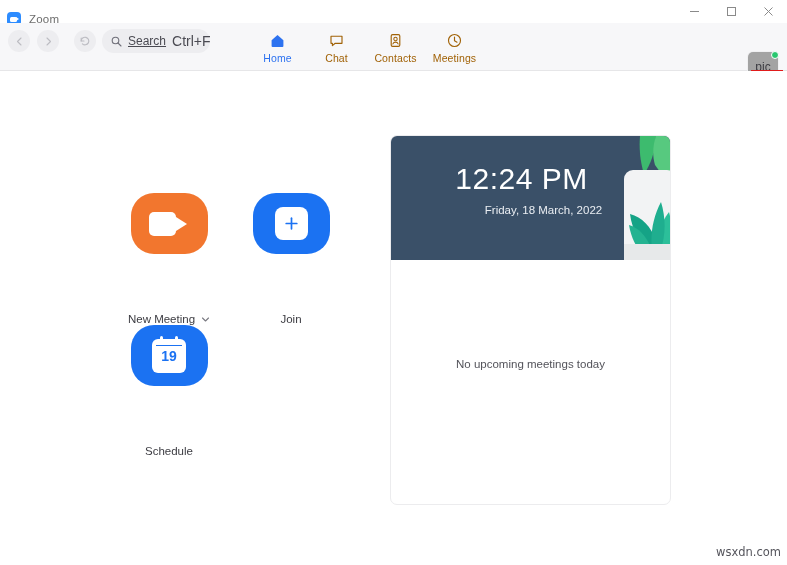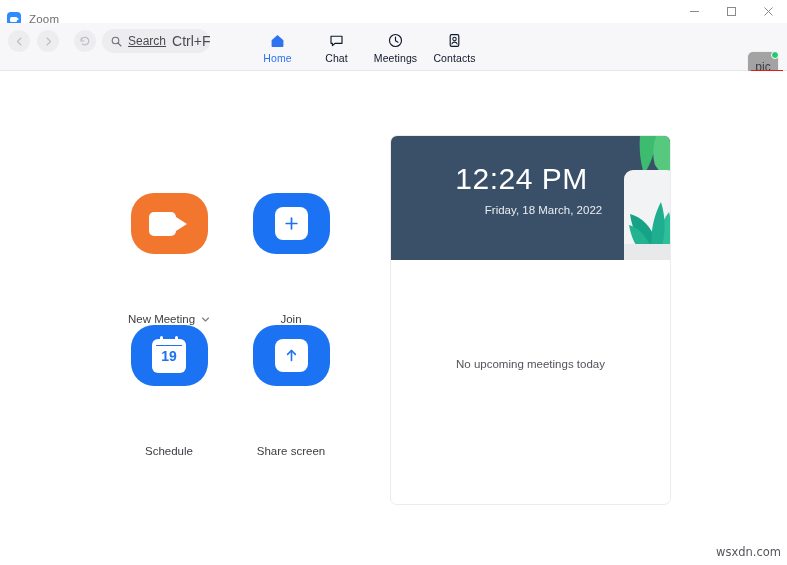--- a/index.html
+++ b/index.html
@@ -103,21 +103,21 @@
   .tabs {
     position: absolute; left: 248px; top: 5px;
     display: flex;
   }
   .tab {
     width: 59px;
     display: flex; flex-direction: column;
     align-items: center; justify-content: flex-start;
     gap: 3px;
     padding-top: 3px;
-    color: #0f172a;
+    color: #a16207;
   }
   .tab .tab-icon { height: 18px; display: flex; align-items: center; justify-content: center; }
   .tab .tab-label { font-size: 10.5px; letter-spacing: .1px; }
   .tab.active { color: #2d72f0; justify-content: center; }
 
   
   .avatar-wrap {
     position: absolute; right: 9px; top: 29px;
     width: 30px; height: 30px;
   }
@@ -345,43 +345,43 @@
         <span class="tab-label">Home</span>
       </div>
 
       <div class="tab">
         <span class="tab-icon">
           <svg width="17" height="17" viewBox="0 0 17 17">
               <path d="M3 4.2h11v7.1H7.2L4.4 13.6v-2.3H3Z" fill="none" stroke="currentColor" stroke-width="1.15" stroke-linejoin="round"></path>
             </svg>
         </span>
         <span class="tab-label">Chat</span>
-      </div>
-
-      <div class="tab">
-        <span class="tab-icon">
-          <svg width="17" height="17" viewBox="0 0 17 17">
-              <circle cx="8.5" cy="8.5" r="6" fill="none" stroke="currentColor" stroke-width="1.15"></circle>
-              <polyline points="8.5,5 8.5,8.7 11,10.2" fill="none" stroke="currentColor" stroke-width="1.15" stroke-linecap="round" stroke-linejoin="round"></polyline>
-            </svg>
-        </span>
-        <span class="tab-label">Meetings</span>
       </div>
 
       <div class="tab">
         <span class="tab-icon">
           <svg width="17" height="17" viewBox="0 0 17 17">
               <rect x="4.2" y="2.6" width="8.6" height="11.8" rx="1.4" fill="none" stroke="currentColor" stroke-width="1.15"></rect>
               <circle cx="8.5" cy="7" r="1.7" fill="none" stroke="currentColor" stroke-width="1.05"></circle>
               <path d="M5.9 11.9a2.8 2.8 0 0 1 5.2 0" fill="none" stroke="currentColor" stroke-width="1.05" stroke-linecap="round"></path>
             </svg>
         </span>
         <span class="tab-label">Contacts</span>
       </div>
 
+      <div class="tab">
+        <span class="tab-icon">
+          <svg width="17" height="17" viewBox="0 0 17 17">
+              <circle cx="8.5" cy="8.5" r="6" fill="none" stroke="currentColor" stroke-width="1.15"></circle>
+              <polyline points="8.5,5 8.5,8.7 11,10.2" fill="none" stroke="currentColor" stroke-width="1.15" stroke-linecap="round" stroke-linejoin="round"></polyline>
+            </svg>
+        </span>
+        <span class="tab-label">Meetings</span>
+      </div>
+
 
     </div>
 
     <div class="avatar-wrap">
       <div class="avatar">pic</div>
       <div class="status-dot"></div>
     </div>
   </div>
 
   <div class="gear-highlight">
@@ -437,33 +437,20 @@
               <span class="ring r"></span>
             <span class="bar"></span>
             <span class="day">19</span>
           </span>
         </div>
         <div class="action-label">
           <span>Schedule</span>
         </div>
       </div>
 
-      <div class="action">
-        <div class="action-tile tile-blue">
-          <span class="glyph-box">
-            <svg width="17" height="17" viewBox="0 0 17 17">
-                <line x1="8.5" y1="13.5" x2="8.5" y2="3.6" stroke="currentColor" stroke-width="1.6" stroke-linecap="round"></line>
-                <polyline points="4.6,7.4 8.5,3.5 12.4,7.4" fill="none" stroke="currentColor" stroke-width="1.6" stroke-linecap="round" stroke-linejoin="round"></polyline>
-              </svg>
-          </span>
-        </div>
-        <div class="action-label">
-          <span>Share screen</span>
-        </div>
-      </div>
 
     </div>
 
     <div class="panel">
       <div class="panel-hero">
         <div class="hero-time">12:24 PM</div>
         <div class="hero-date">Friday, 18 March, 2022</div>
         <svg class="plant" viewBox="0 0 96 124">
           <path d="M60 0h16c-1 16-5 28-12 38-4-13-5-26-4-38Z" fill="#3dbb6e"></path>
           <path d="M76 0h20v44c-9-2-16-7-21-15-3-10-2-20 1-29Z" fill="#57c97f"></path>

